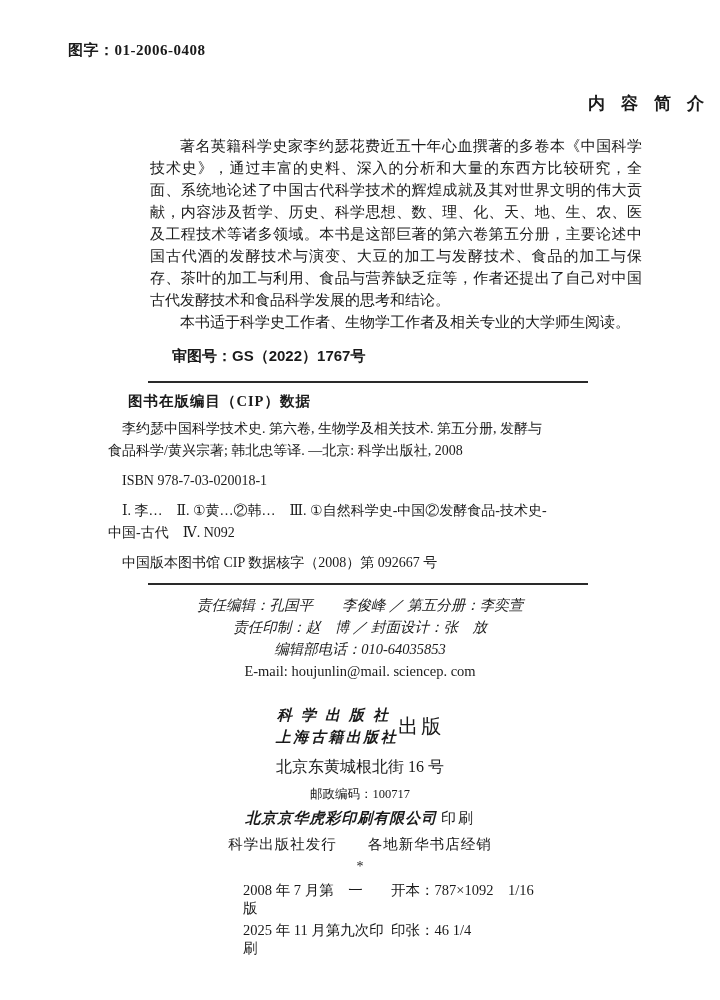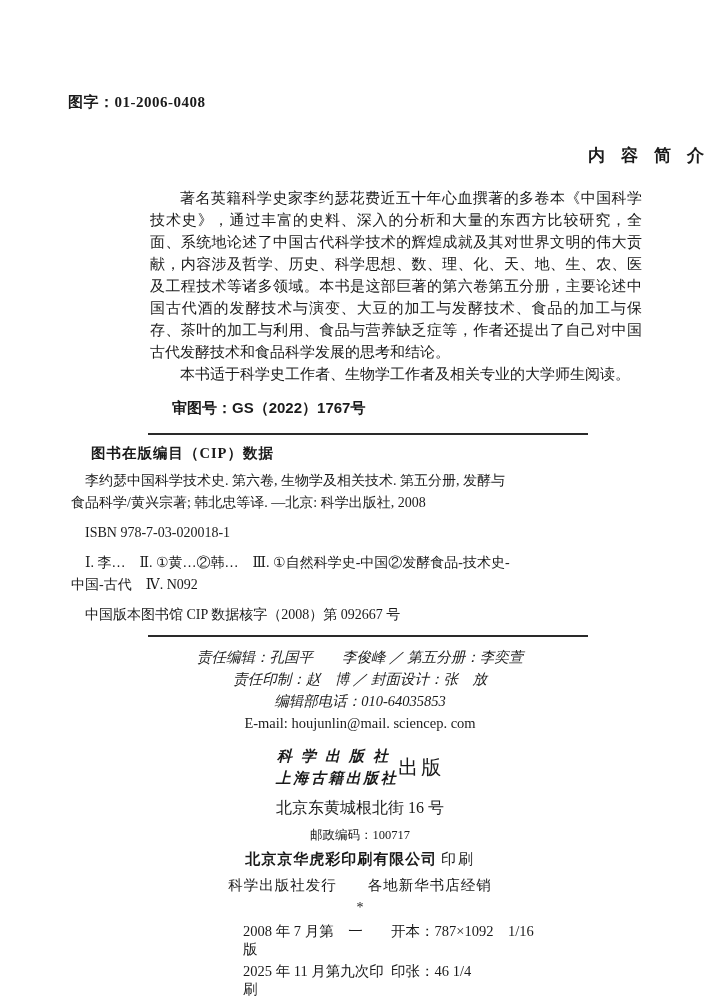--- a/index.html
+++ b/index.html
@@ -6,21 +6,21 @@
   .page {
     position: relative;
     width: 720px;
     height: 1000px;
     margin: 0 auto;
     background: #ffffff;
     color: #1a1a1a;
     font-family: "Liberation Serif", "DejaVu Serif", serif;
     overflow: hidden;
     box-sizing: border-box;
-    padding-top: 93px;
+    padding-top: 41px;
   }
   .reg-number {
     margin-left: 68px;
     font-size: 15px;
     font-weight: bold;
     letter-spacing: 0.5px;
   }
   .intro-title {
     margin: 32px 0 0 0;
     text-align: right;
@@ -47,42 +47,42 @@
   .rule {
     width: 440px;
     margin-left: 148px;
     border: none;
     border-top: 2px solid #2a2a2a;
     margin-top: 9px;
     margin-bottom: 0;
   }
   .cip-box {
     width: 440px;
-    margin-left: 71px;
+    margin-left: 108px;
     font-size: 14px;
     line-height: 22px;
   }
   .cip-heading {
     font-weight: bold;
     font-size: 14.5px;
     margin: 7px 0 6px 20px;
     letter-spacing: 1px;
   }
   .cip-box p { margin: 0; }
   .cip-entry { text-indent: 1em; }
   .cip-isbn, .cip-class, .cip-record { text-indent: 1em; margin-top: 8px !important; }
   .staff-block {
     margin-top: 9px;
     text-align: center;
     font-size: 14.5px;
     line-height: 22px;
   }
   .staff-italic { font-style: italic; }
   .publisher-row {
-    margin-top: 11px;
+    margin-top: 22px;
     display: flex;
     justify-content: center;
     align-items: center;
   }
   .pub-names { text-align: center; }
   .pub-science {
     font-weight: bold;
     font-style: italic;
     font-size: 15px;
     letter-spacing: 9px;
@@ -94,21 +94,21 @@
     font-size: 15px;
     letter-spacing: 2.5px;
     line-height: 22px;
   }
   .pub-label { font-size: 20px; letter-spacing: 3px; }
   .center-line { text-align: center; margin: 0; }
   .addr-line { font-size: 16px; margin-top: 9px; }
   .post-line { font-size: 12.5px; margin-top: 8px; }
   .web-line { font-size: 13px; margin-top: 7px; }
   .printer-line { font-size: 15px; margin-top: 6px; }
-  .printer-name { font-weight: bold; letter-spacing: 1px; }
+  .printer-name { font-weight: bold; font-style: italic; letter-spacing: 1px; }
   .printer-label { letter-spacing: 2px; }
   .dist-line { font-size: 14.5px; margin-top: 7px; letter-spacing: 1px; }
   .asterisk-line { font-size: 14px; margin-top: 5px; }
   .edition-grid {
     margin: 6px 0 0 243px;
     width: 330px;
     display: grid;
     grid-template-columns: 148px auto;
     row-gap: 4px;
     font-size: 14.5px;

